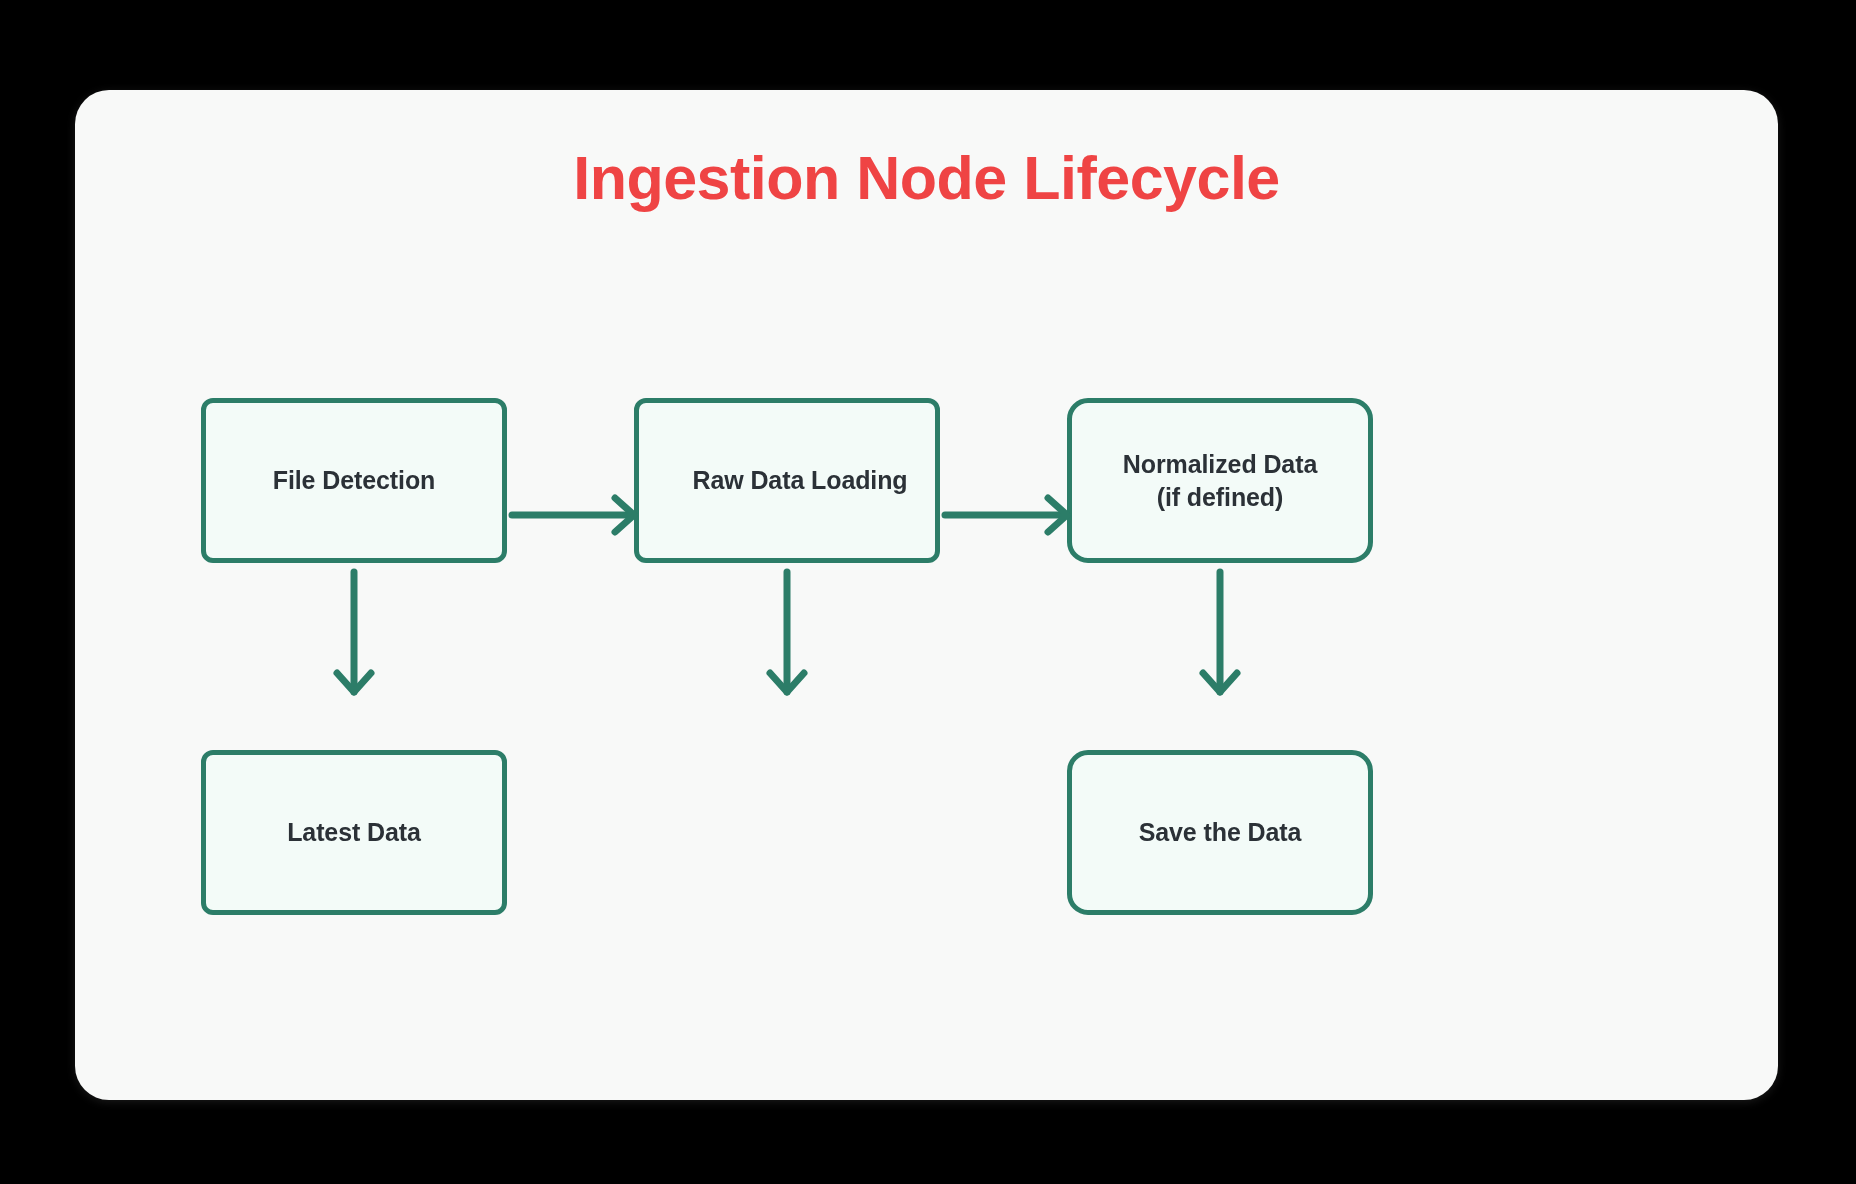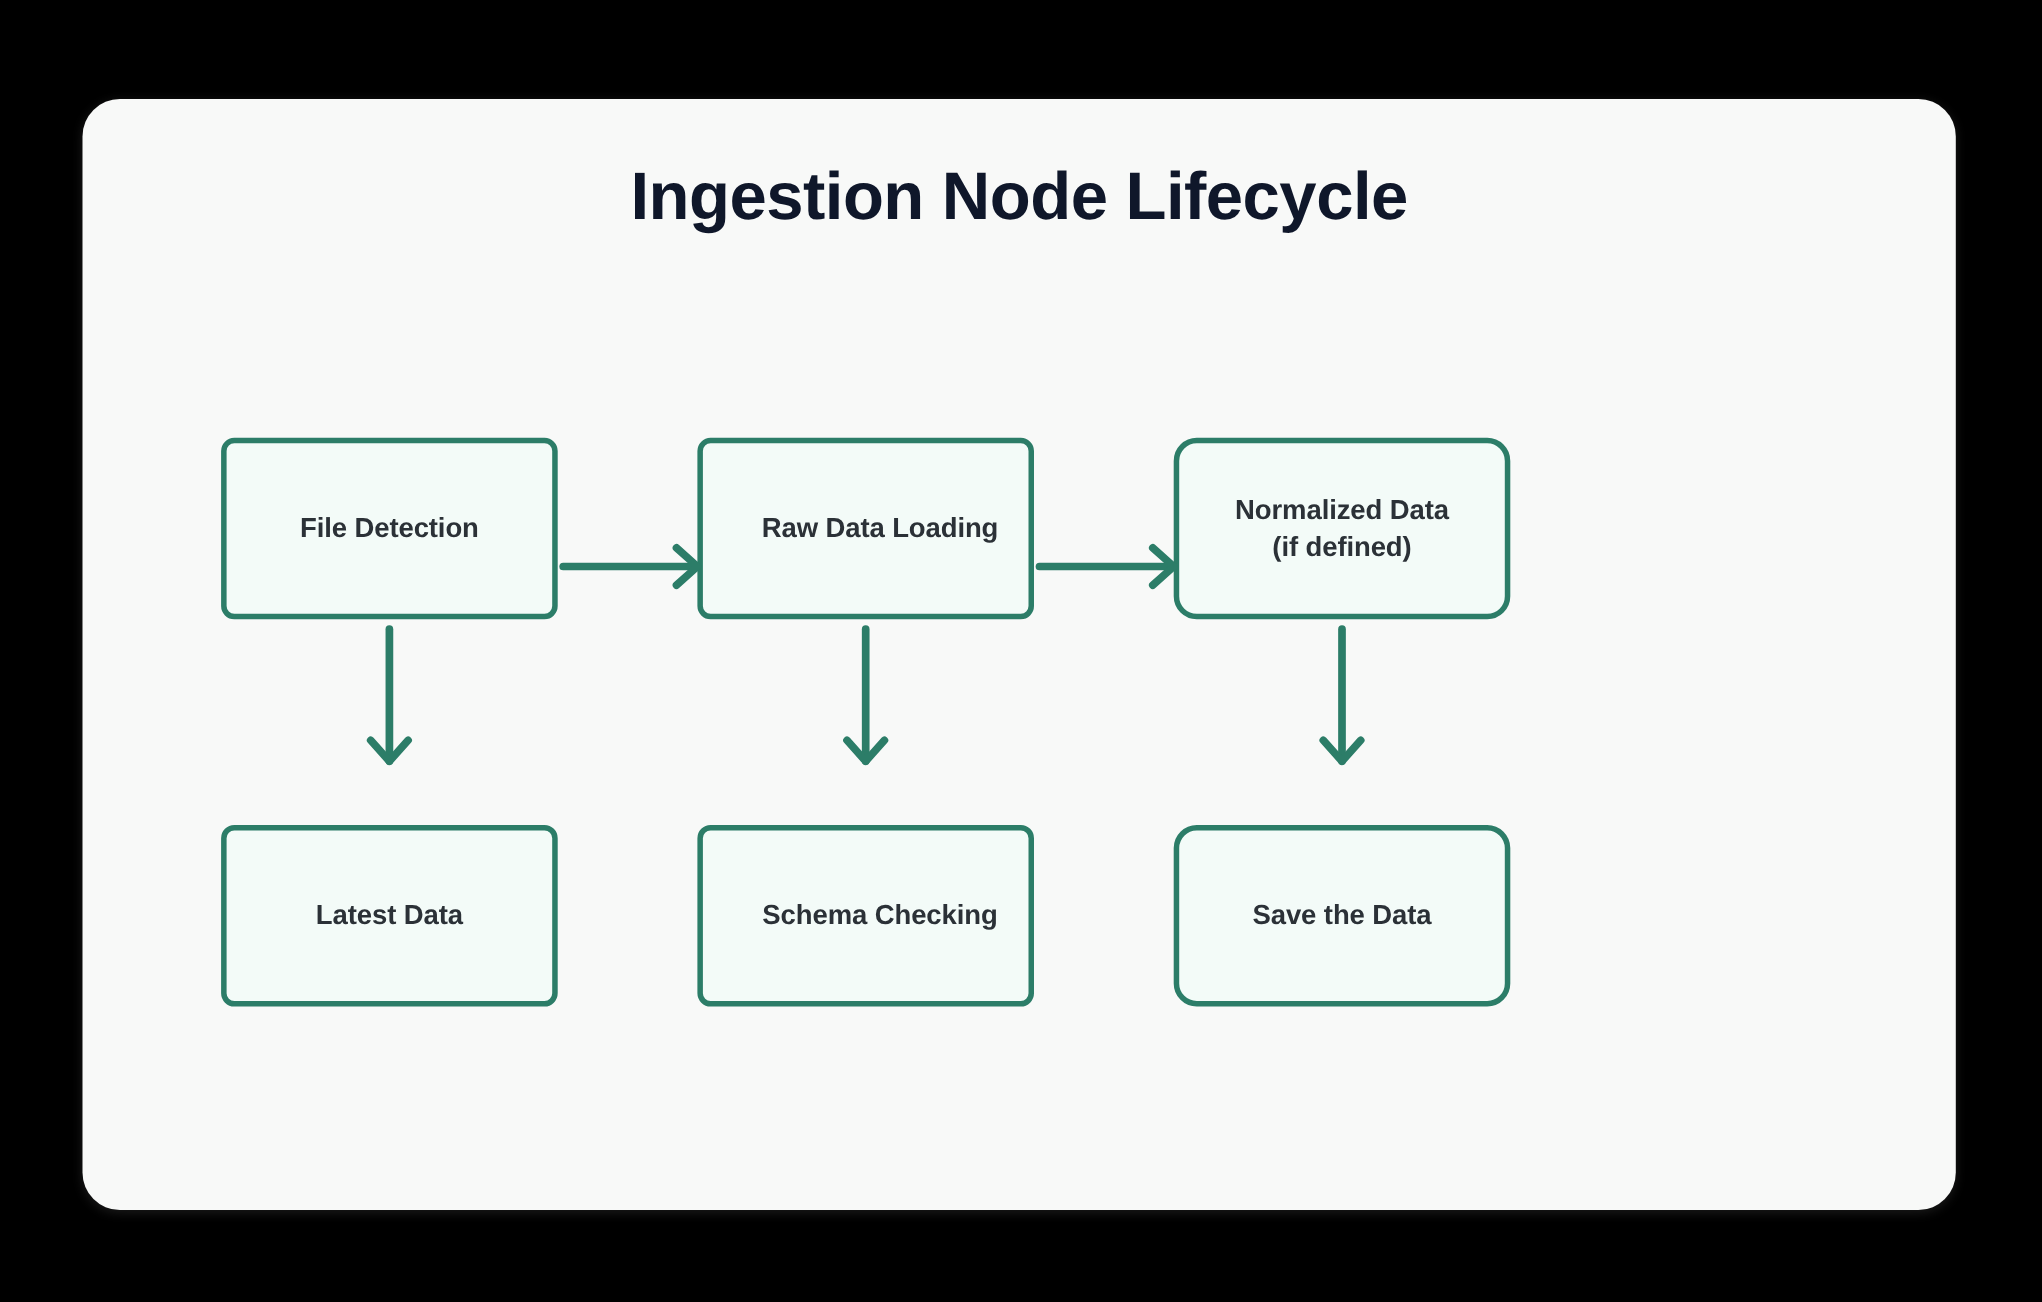--- a/index.html
+++ b/index.html
@@ -36,21 +36,21 @@
   
   #diagram-title {
     position: absolute;
     left: 0;
     top: 56px;
     width: 100%;
     text-align: center;
     font-size: 61px;
     font-weight: 700;
     letter-spacing: -0.5px;
-    color: #0f172a;
+    color: #ef4444;
     line-height: 1.05;
     white-space: nowrap;
   }
 
   
   #flow {
     position: absolute;
     left: 0;
     top: 0;
     width: 1703px;
@@ -126,23 +126,20 @@
         <span>
           <span>Normalized Data</span>
           <span class="line2">(if defined)</span>
         </span>
       </div>
 
       <div class="node row-bottom col-1">
         <span>Latest Data</span>
       </div>
 
-      <div class="node row-bottom col-2">
-        <span>Schema Checking</span>
-      </div>
 
       <div class="node row-bottom col-3">
         <span>Save the Data</span>
       </div>
 
       <svg class="arrow-svg arrow-h h-1" viewBox="0 0 142 40">
         <path d="M4 20 H126"></path>
         <path d="M107 3 L126 20 L107 37"></path>
       </svg>
 

